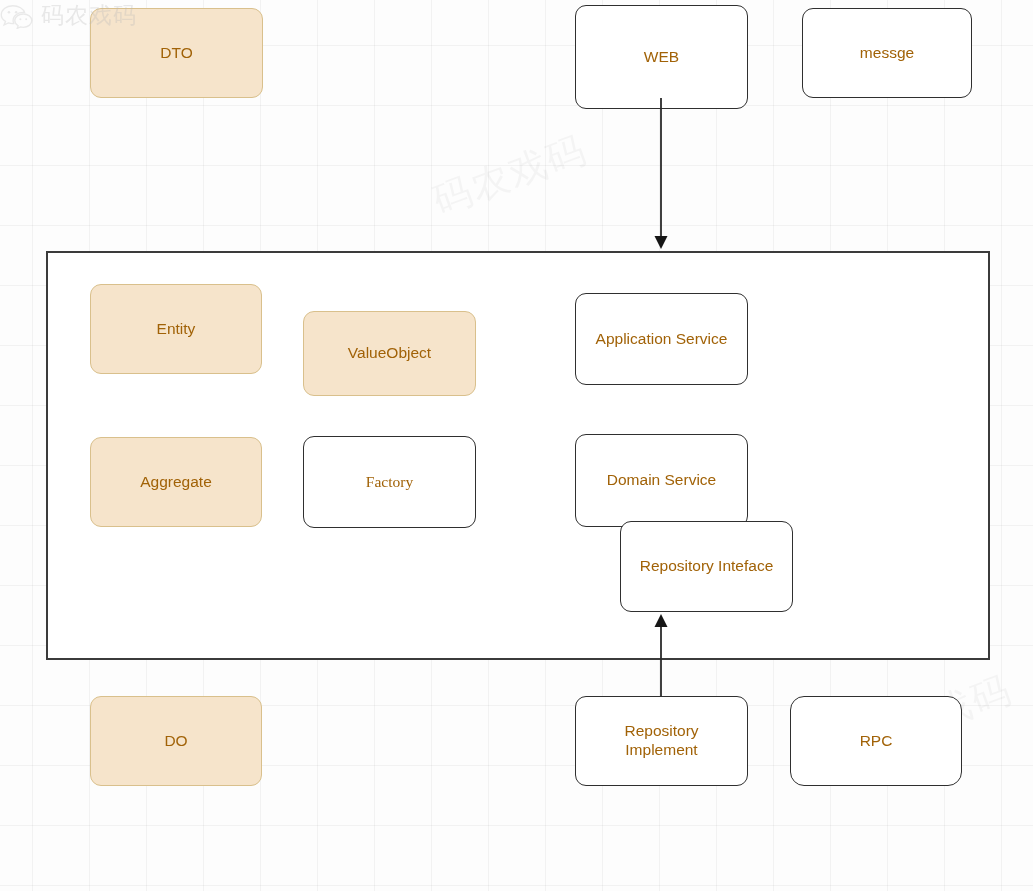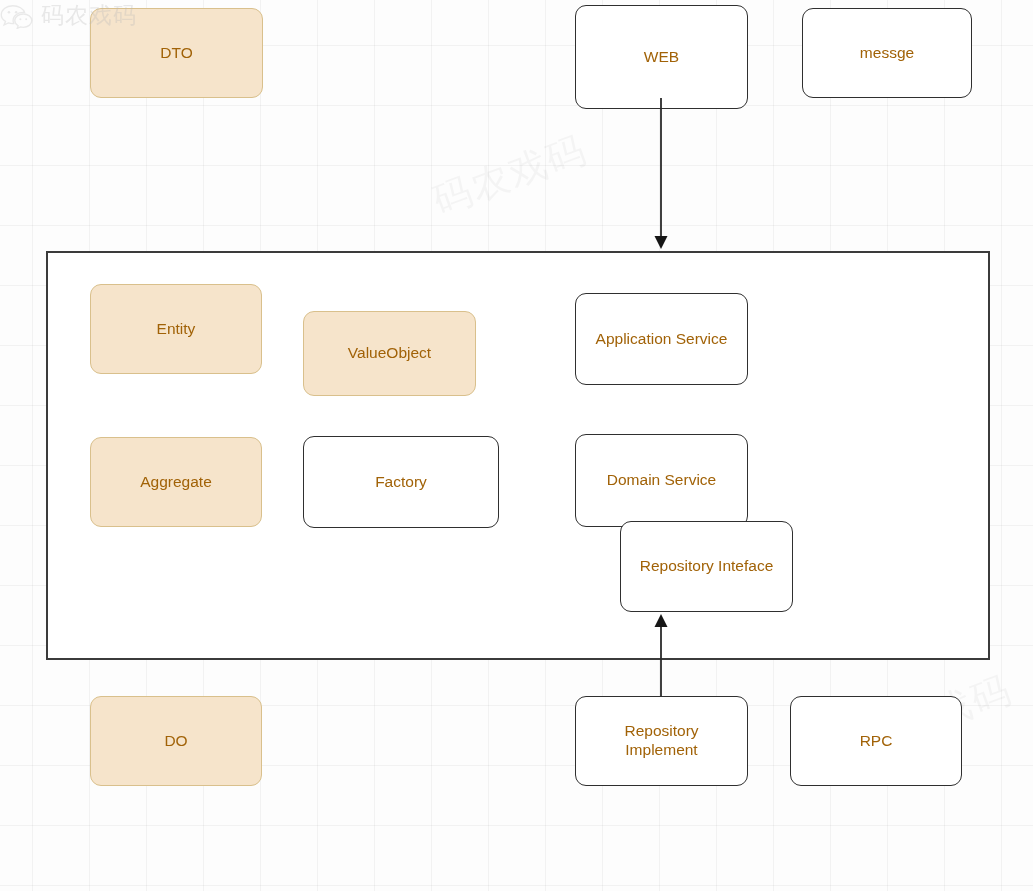--- a/index.html
+++ b/index.html
@@ -123,40 +123,40 @@
 
   <div class="node tan" style="left: 90px; top: 284px; width: 172px; height: 90px;">
     <span class="label">Entity</span>
   </div>
   <div class="node tan" style="left: 303px; top: 311px; width: 173px; height: 85px;">
     <span class="label">ValueObject</span>
   </div>
   <div class="node tan" style="left: 90px; top: 437px; width: 172px; height: 90px;">
     <span class="label">Aggregate</span>
   </div>
-  <div class="node plain" style="left: 303px; top: 436px; width: 196px; height: 92px;">
+  <div class="node plain" style="left: 303px; top: 436px; width: 173px; height: 92px; font-family: Liberation Serif, serif;">
     <span class="label">Factory</span>
   </div>
   <div class="node plain" style="left: 575px; top: 293px; width: 173px; height: 92px;">
     <span class="label">Application Service</span>
   </div>
   <div class="node plain" style="left: 575px; top: 434px; width: 173px; height: 93px;">
     <span class="label">Domain Service</span>
   </div>
   <div class="node plain" style="left: 575px; top: 521px; width: 173px; height: 91px; margin-left: 45px;">
     <span class="label">Repository Inteface</span>
   </div>
 
   <div class="node tan" style="left: 90px; top: 696px; width: 172px; height: 90px;">
     <span class="label">DO</span>
   </div>
   <div class="node plain" style="left: 575px; top: 696px; width: 173px; height: 90px;">
     <span class="label">Repository<br>Implement</span>
   </div>
-  <div class="node plain" style="left: 790px; top: 696px; width: 172px; height: 90px;">
+  <div class="node plain" style="left: 790px; top: 696px; width: 172px; height: 90px; border-radius: 14px;">
     <span class="label">RPC</span>
   </div>
 
   <svg class="conn" style="left:0; top:0; width:1033px; height:891px;">
     <g>
         <line x1="661" y1="98" x2="661" y2="237"></line>
         <polygon points="661,249 654.5,236 667.5,236"></polygon>
       </g>
   </svg>
   <svg class="conn" style="left:0; top:0; width:1033px; height:891px;">

